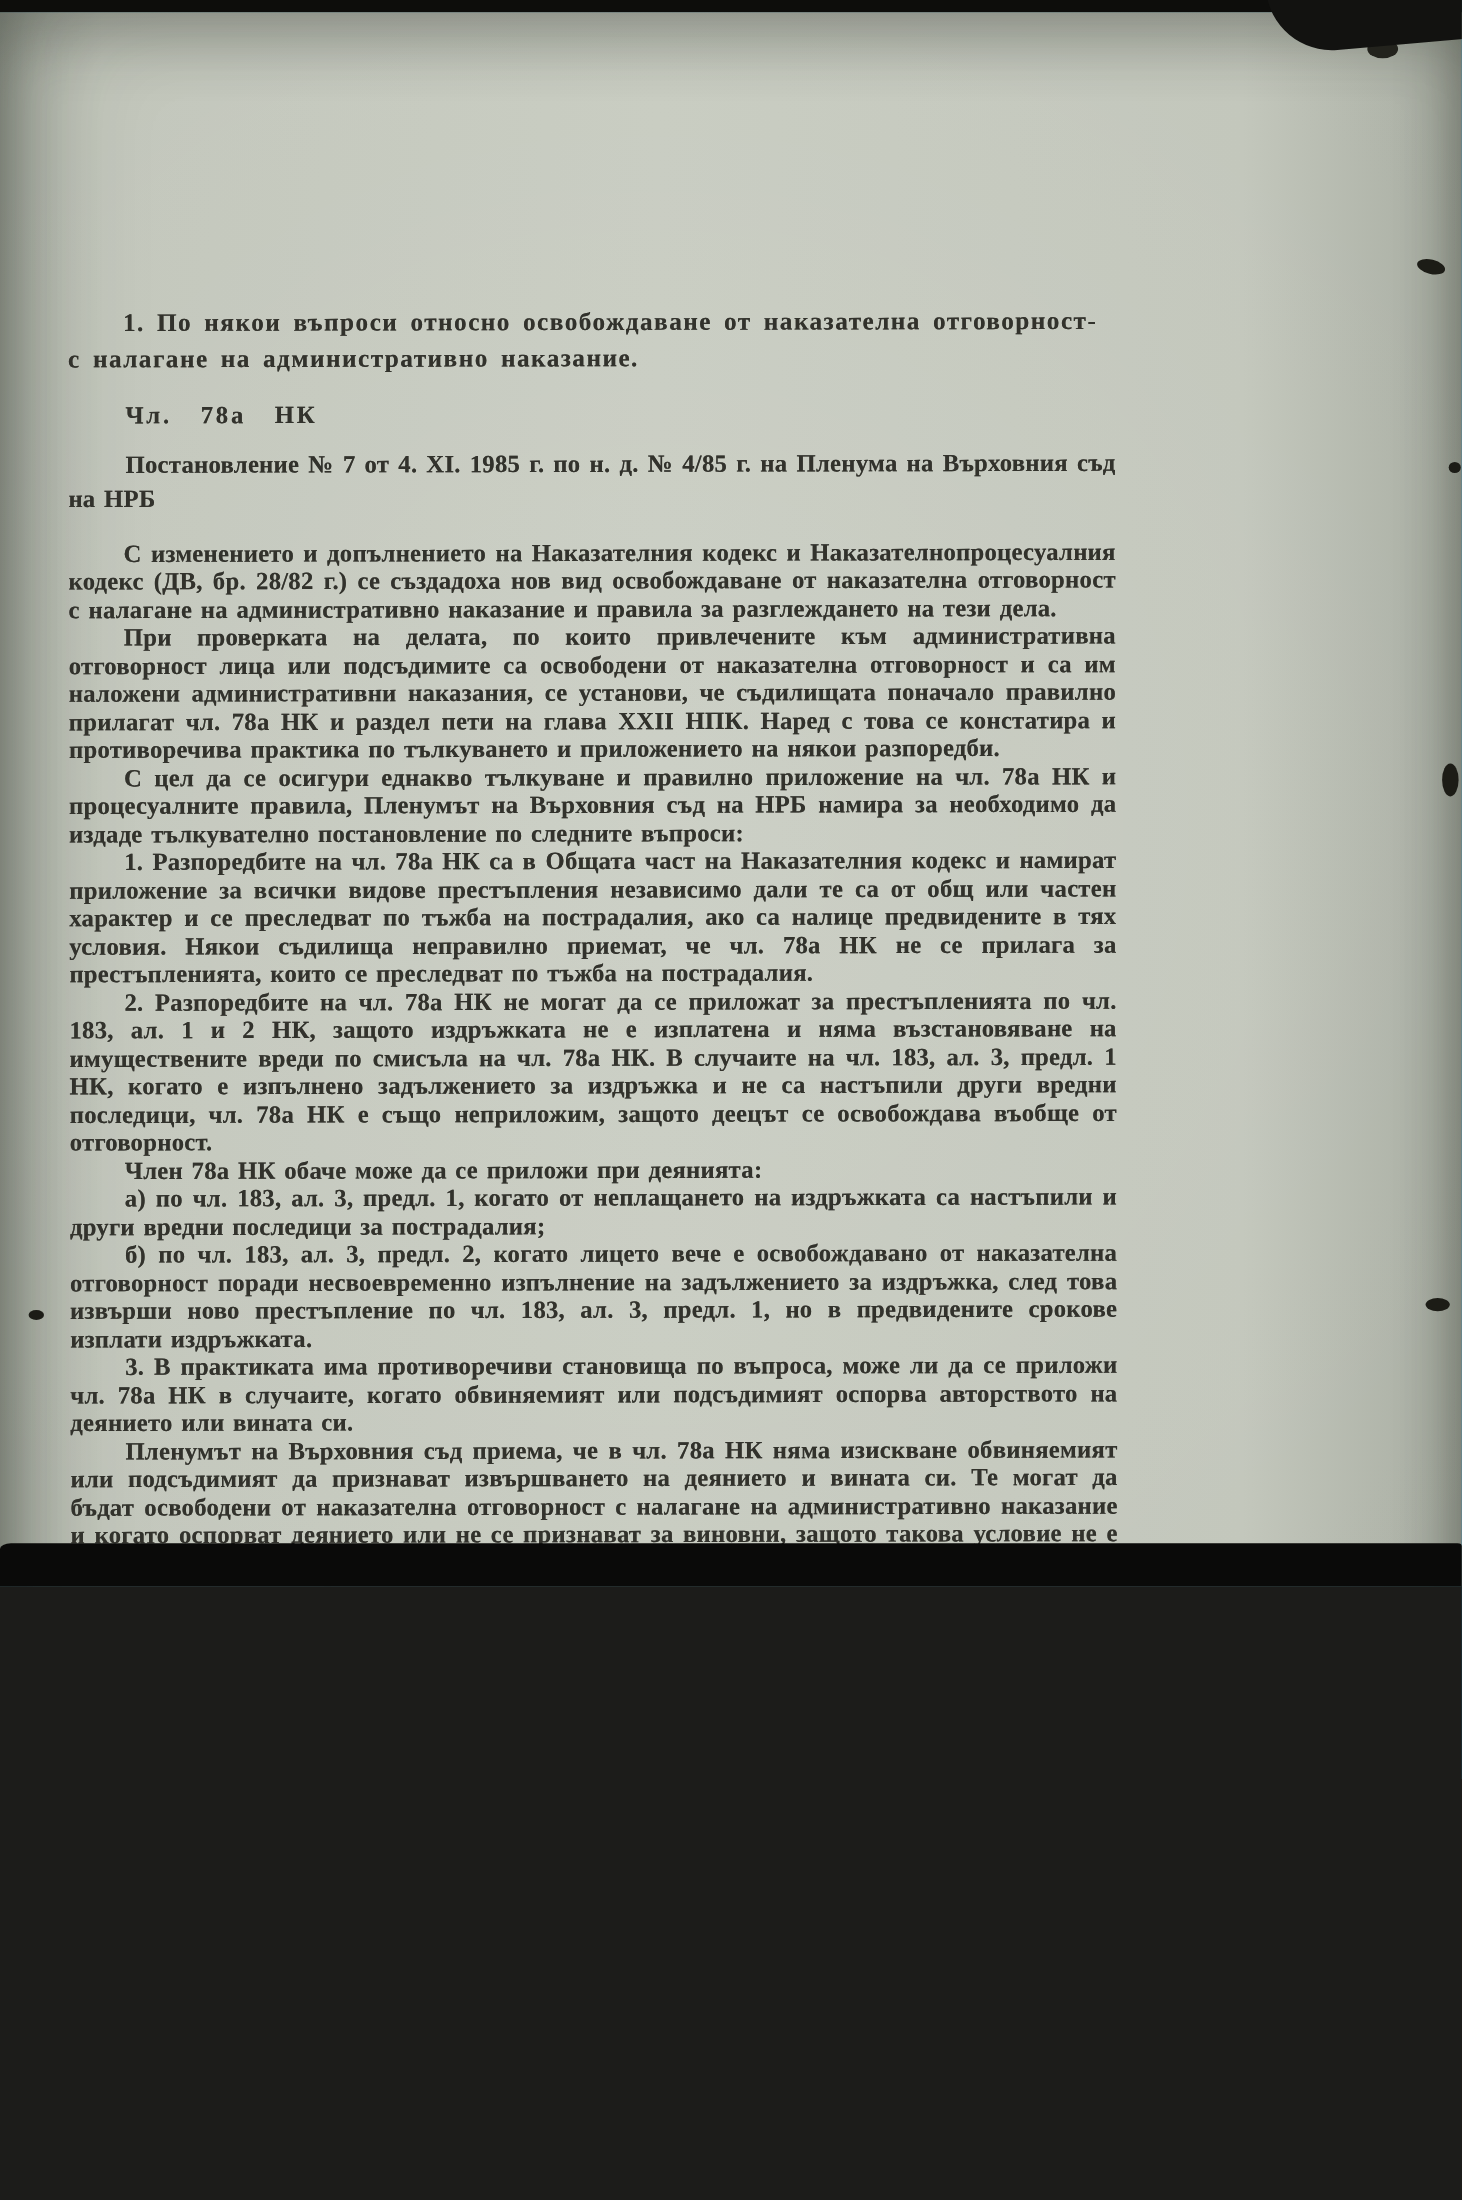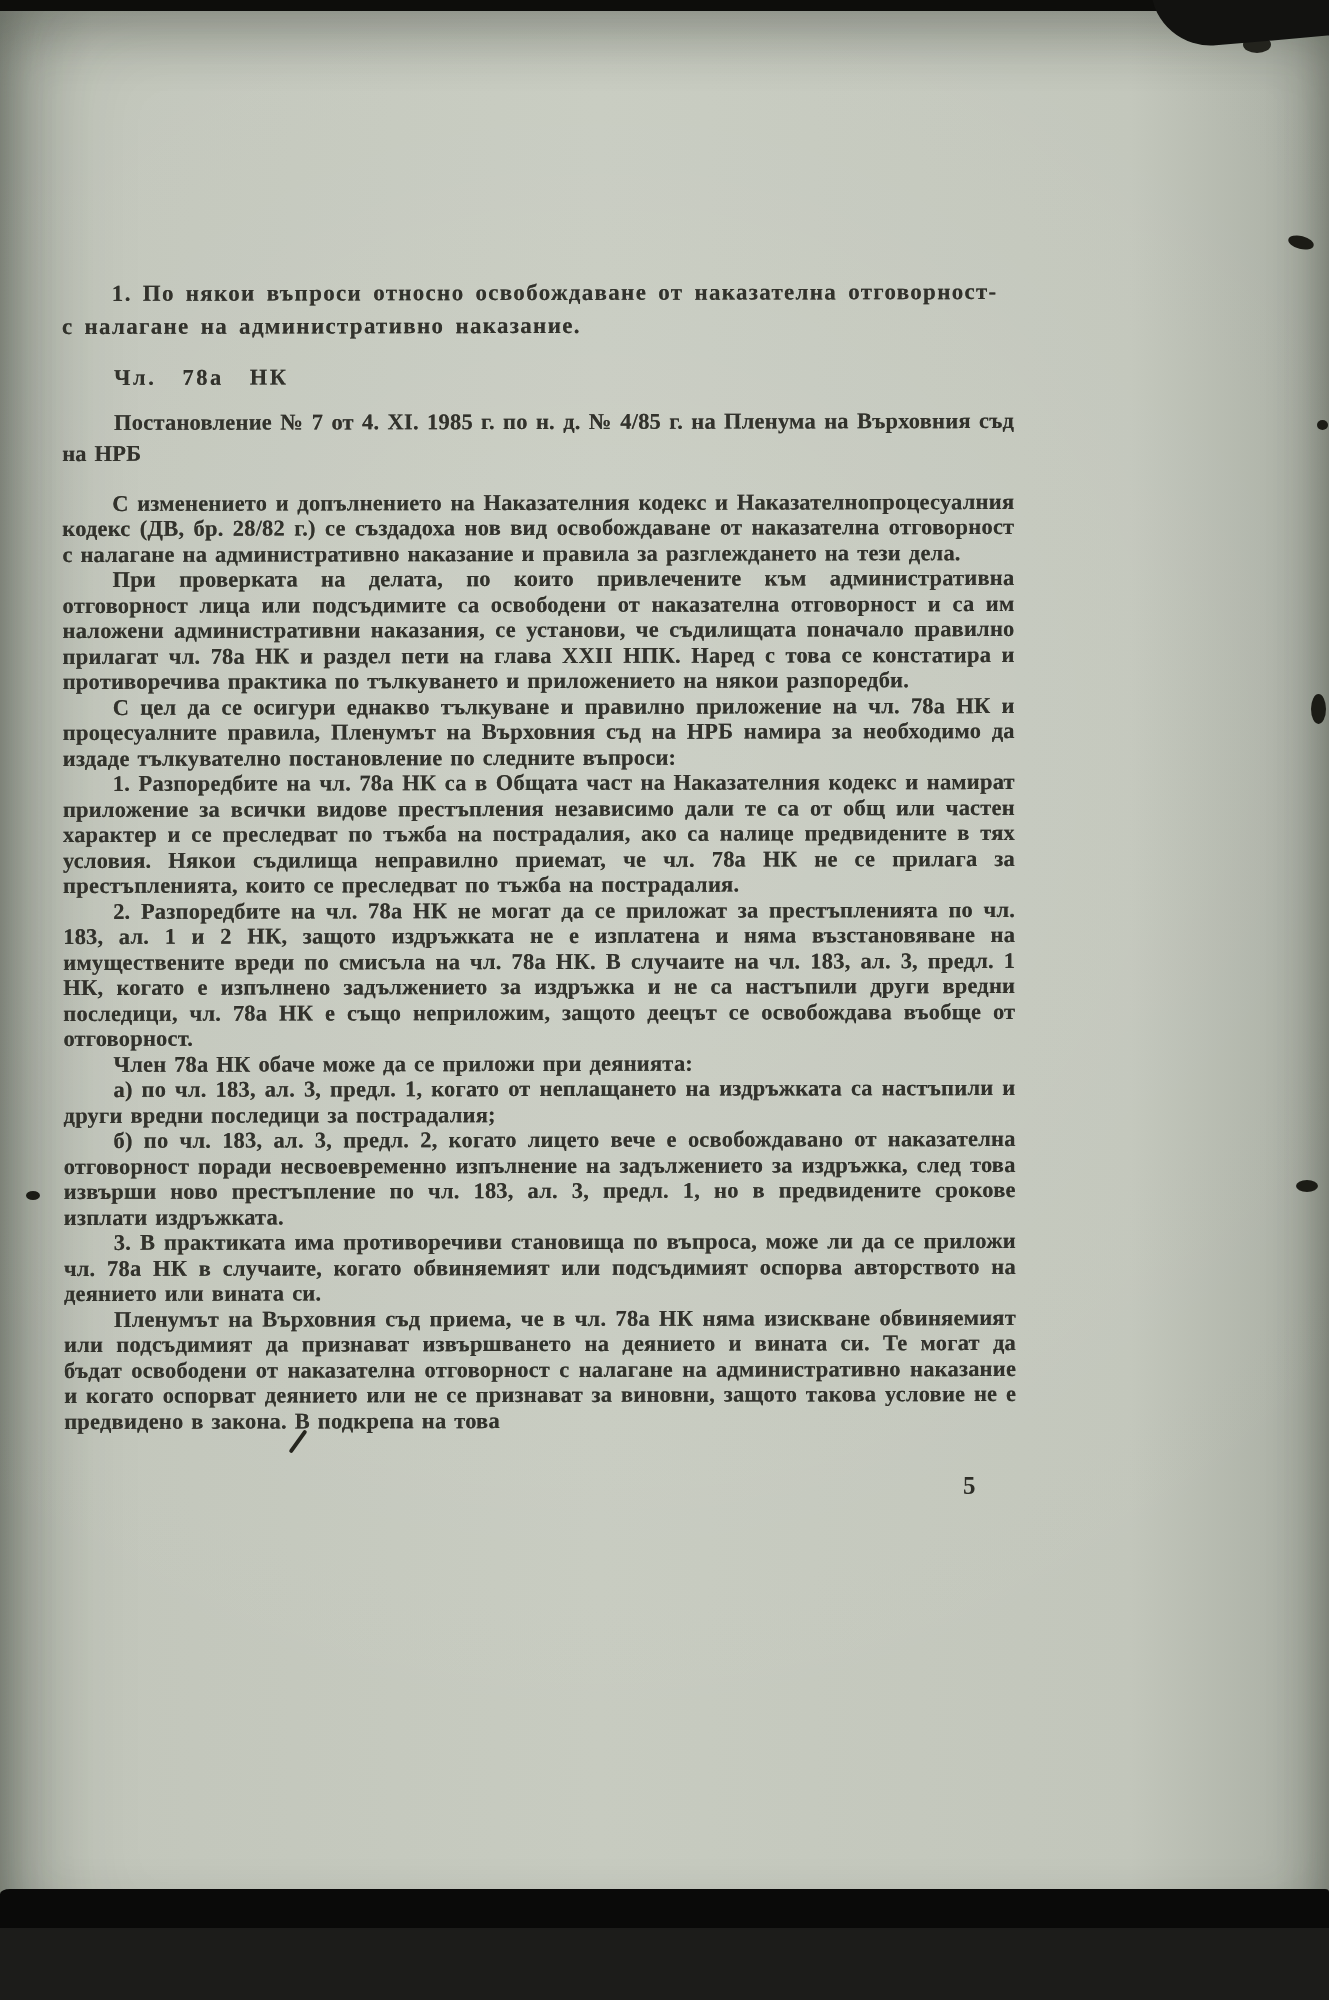--- a/index.html
+++ b/index.html
@@ -1,21 +1,21 @@
 <!DOCTYPE html>
 <html><head>
 <meta charset="utf-8">
 <style>
   * { box-sizing: border-box; }
   html, body { margin: 0; padding: 0; background: #1c1c1a; }
 
   .scan {
     position: relative;
     width: 1329px;
-    height: 1928px;
+    height: 1442px;
     overflow: hidden;
     background: #0ea5e9;
     font-family: "Liberation Serif", "DejaVu Serif", serif;
   }
 
   
   .paper {
     position: absolute;
     left: 0; top: 11px;
     width: 1329px; height: 1951px;

